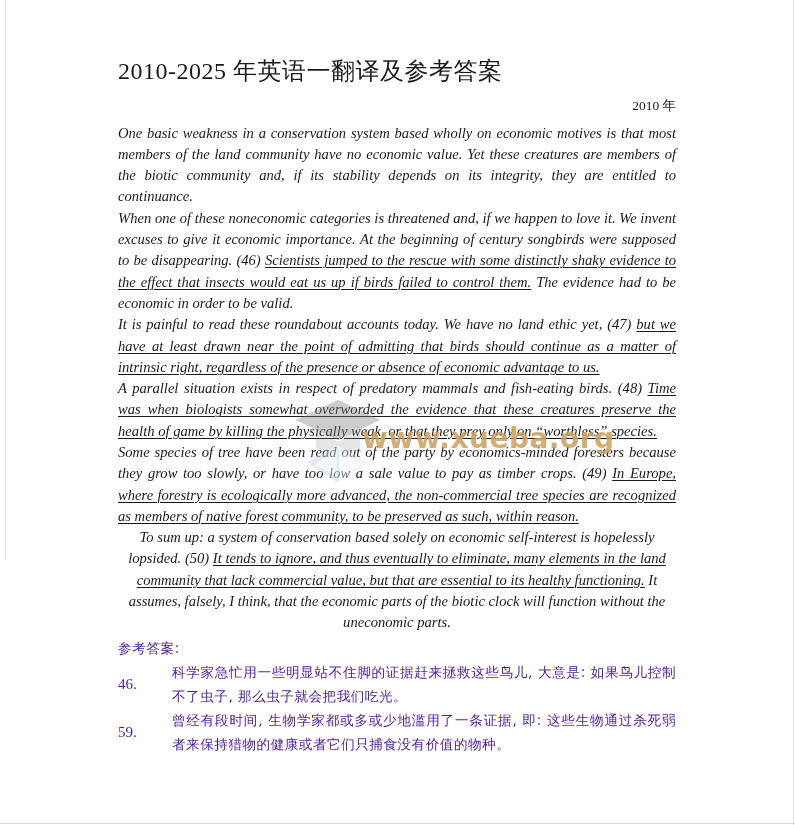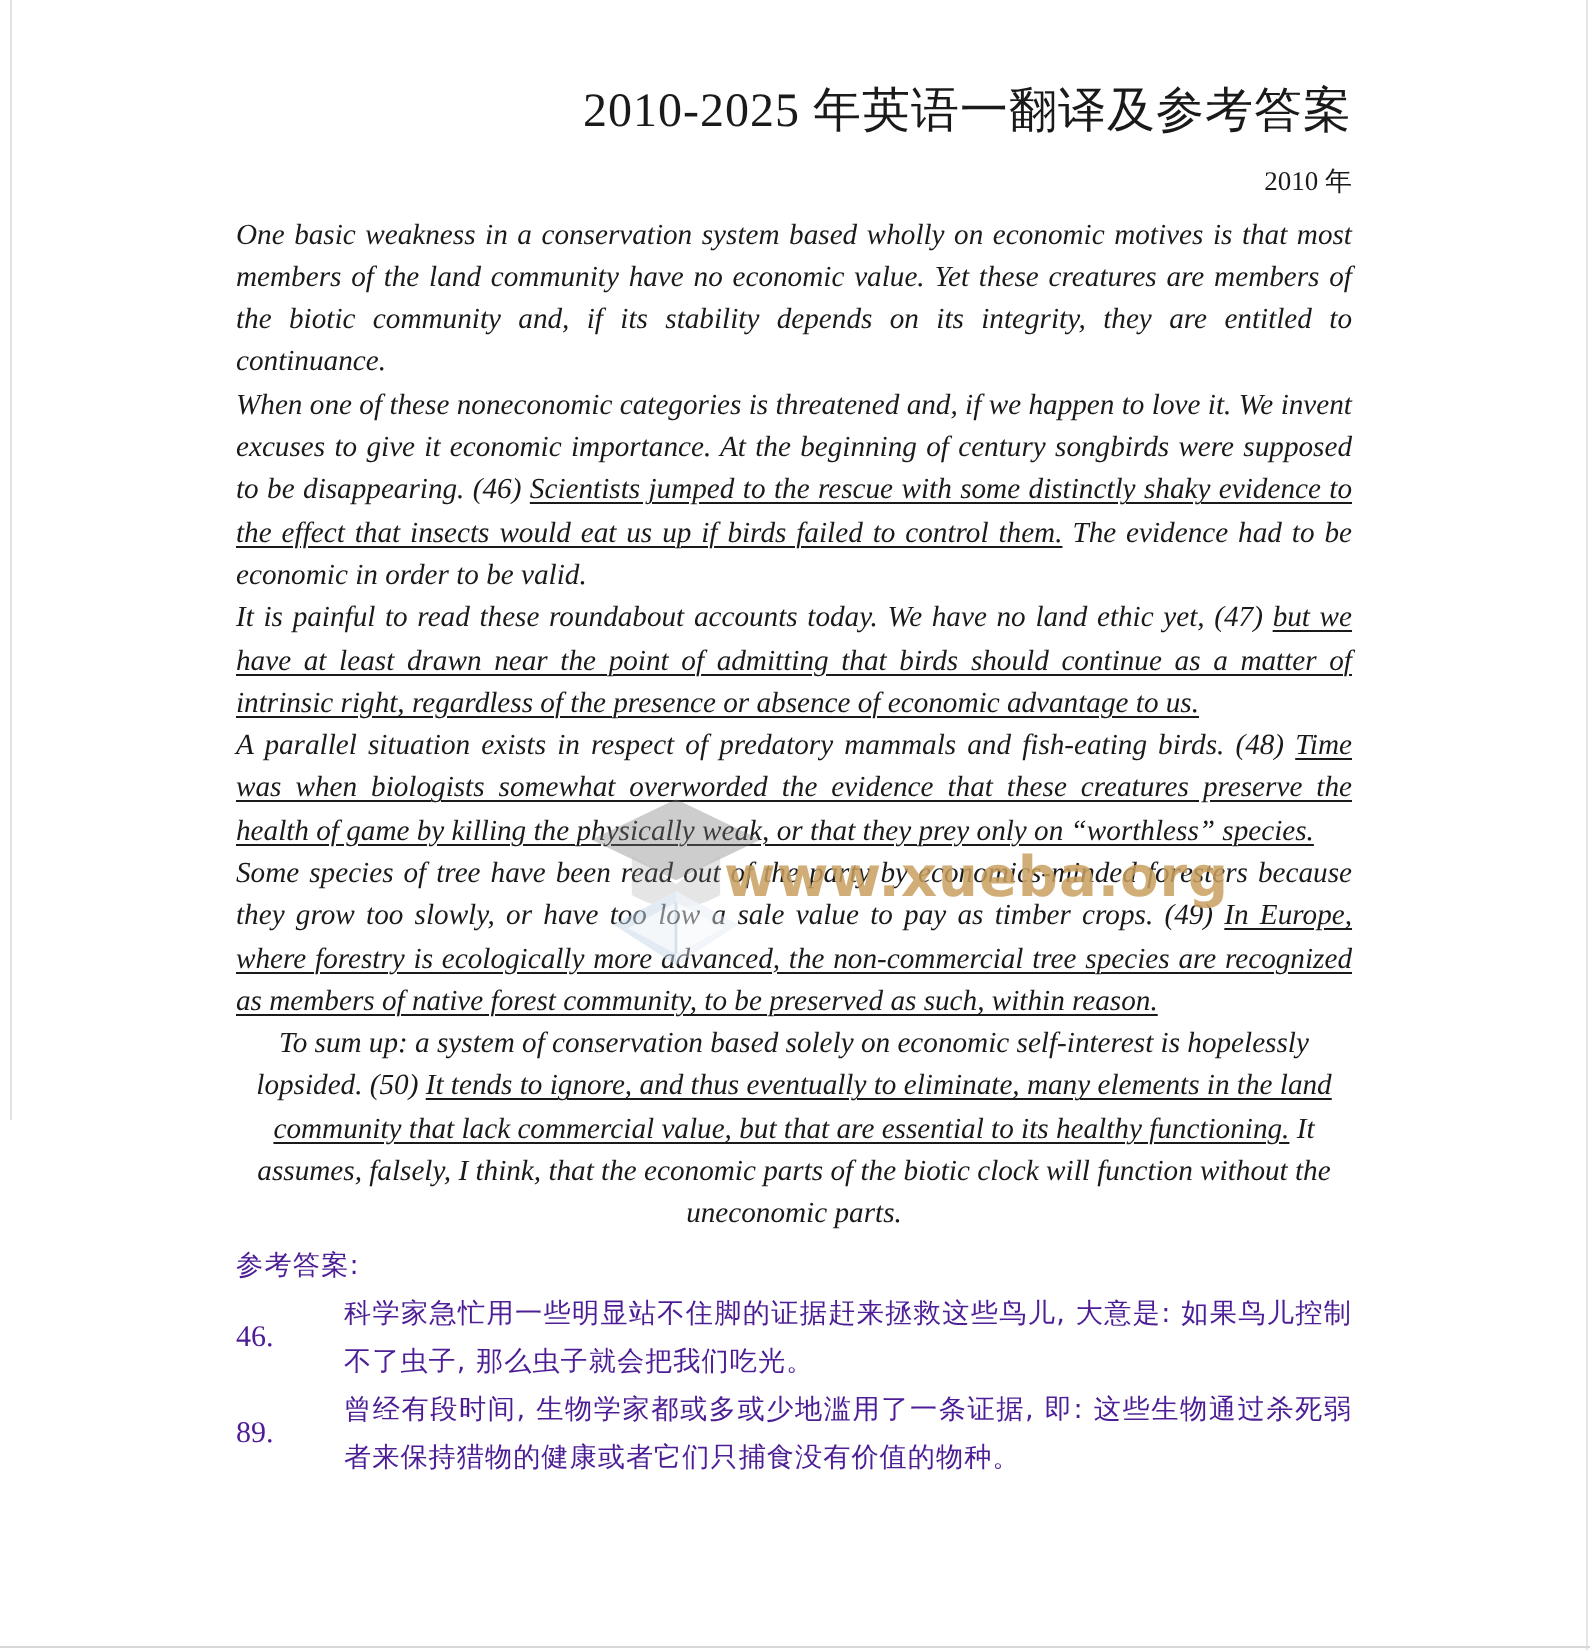--- a/index.html
+++ b/index.html
@@ -43,26 +43,26 @@
   }
 
   .content {
     position: absolute;
     left: 118px;
     top: 0;
     width: 558px;
   }
 
   .doc-title {
-    text-align: right;
+    text-align: left;
     font-size: 24px;
     font-weight: 400;
     letter-spacing: 0.5px;
     margin: 0;
-    padding-top: 41px;
+    padding-top: 56px;
     line-height: 1.25;
     font-family: "Liberation Serif", "DejaVu Serif", serif;
   }
 
   .doc-subtitle {
     text-align: right;
     font-size: 13.5px;
     margin: 0;
     padding-top: 11px;
     padding-bottom: 8px;
@@ -179,21 +179,21 @@
       </div>
 
     <div class="answers">
       <div class="answers-heading">参考答案:</div>
       <div id="answers-host">
           <div class="ans-row">
             <div class="ans-num">46.</div>
             <div class="ans-text">科学家急忙用一些明显站不住脚的证据赶来拯救这些鸟儿, 大意是: 如果鸟儿控制不了虫子, 那么虫子就会把我们吃光。</div>
           </div>
           <div class="ans-row">
-            <div class="ans-num">89.</div>
+            <div class="ans-num">59.</div>
             <div class="ans-text">曾经有段时间, 生物学家都或多或少地滥用了一条证据, 即: 这些生物通过杀死弱者来保持猎物的健康或者它们只捕食没有价值的物种。</div>
           </div>
         </div>
     </div>
 
   </div>
 
   <div class="watermark">
     <svg class="wm-logo" viewBox="0 0 100 104">
       <polygon points="50,6 96,28 50,50 4,28" fill="#7b7b7b" opacity="0.75"></polygon>

